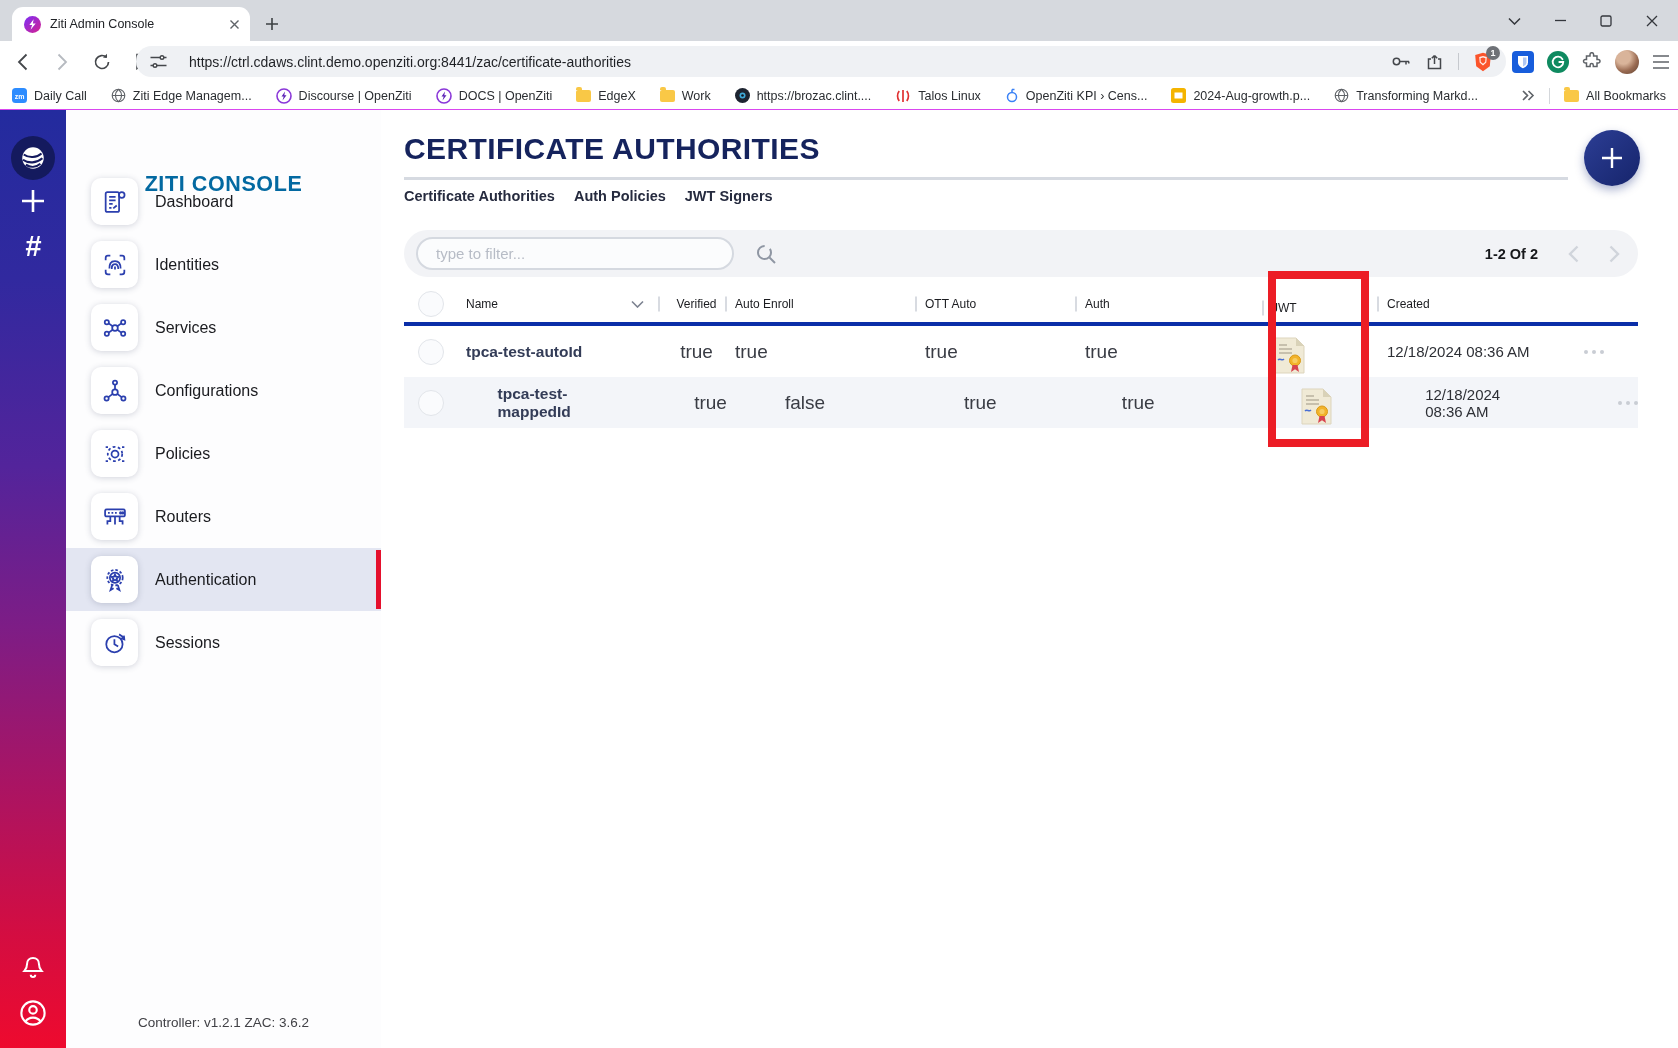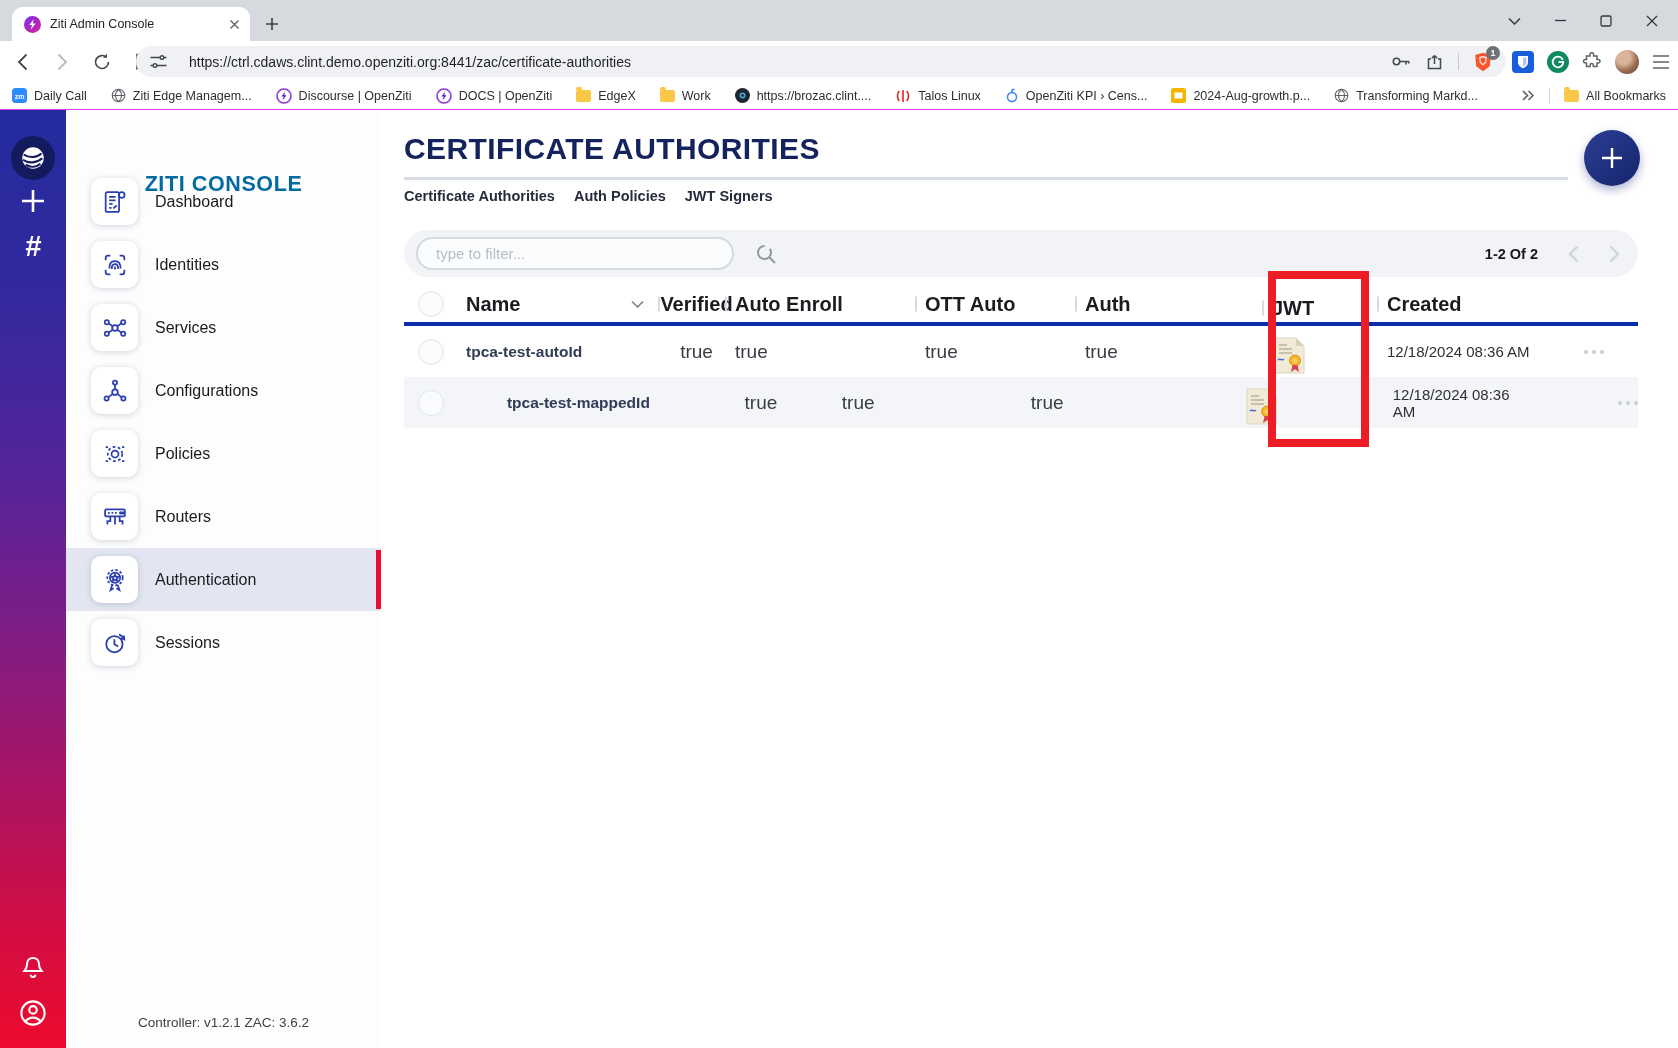--- a/index.html
+++ b/index.html
@@ -85,21 +85,21 @@
   .table { position:absolute; left:23px; top:178px; width:1234px; }
   .trow { display:flex; align-items:center; }
   .thead { height:32px; }
   .cell { position:relative; display:flex; align-items:center; height:100%; }
   .c-cb { width:62px; padding-left:14px; }
   .c-name { width:192px; justify-content:space-between; padding-right:14px; }
   .c-verified { width:67px;justify-content:center; } .c-auto { width:190px; } .c-ott { width:160px; }
   .c-auth { width:187px; } .c-jwt { width:115px;margin-top:8px; } .c-created { width:167px; }
   .c-actions { flex:1; padding-left:40px; }
   .hsep { position:absolute; left:0; top:50%; transform:translateY(-50%); width:2px; height:15px; background:#d8dbe1; }
-  .hlabel { font-size:20px; font-weight:700; color:#1b1c20; margin-left:10px; }
+  .hlabel { font-size:12px; font-weight:400; color:#1b1c20; margin-left:10px; }
   .c-name .hlabel, .c-cb .hlabel { margin-left:0; }
   .cbox { width:26px; height:26px; border-radius:50%; border:1.5px solid #e2e5ea; background:#fafbfd; }
   .blue-rule { height:4px; background:#0a2ea8; margin-top:2px; }
   .drow { height:51px; }
   .drow.alt { background:#f3f5f9;gap:46px; }
   .name-txt { font-size:15.5px; font-weight:600; color:#333c57; }
   .val { font-size:19px; color:#393c44; margin-left:10px; }
   .date { font-size:15px; color:#2e3036; margin-left:10px; }
   .jwt-ic { margin-left:12px; cursor:pointer; }
   .dots { display:flex; gap:4px; cursor:pointer; }
@@ -645,20 +645,23 @@
         <div class="trow drow alt">
           <div class="cell c-cb">
               <span class="cbox"></span>
             </div>
           <div class="cell c-name">
               <span class="name-txt">tpca-test-mappedId</span>
             </div>
           <div class="cell c-verified">
               <span class="val">true</span>
             </div>
+          <div class="cell c-auto">
+              <span class="val">false</span>
+            </div>
           <div class="cell c-ott">
               <span class="val">true</span>
             </div>
           <div class="cell c-auth">
               <span class="val">true</span>
             </div>
           <div class="cell c-jwt">
               <span class="jwt-ic">
             <svg width="31" height="37" viewBox="0 0 31 37">
                   <path d="M1 1h21l8 8v27H1z" fill="#f0ead6" stroke="#ddd5bd"></path>

